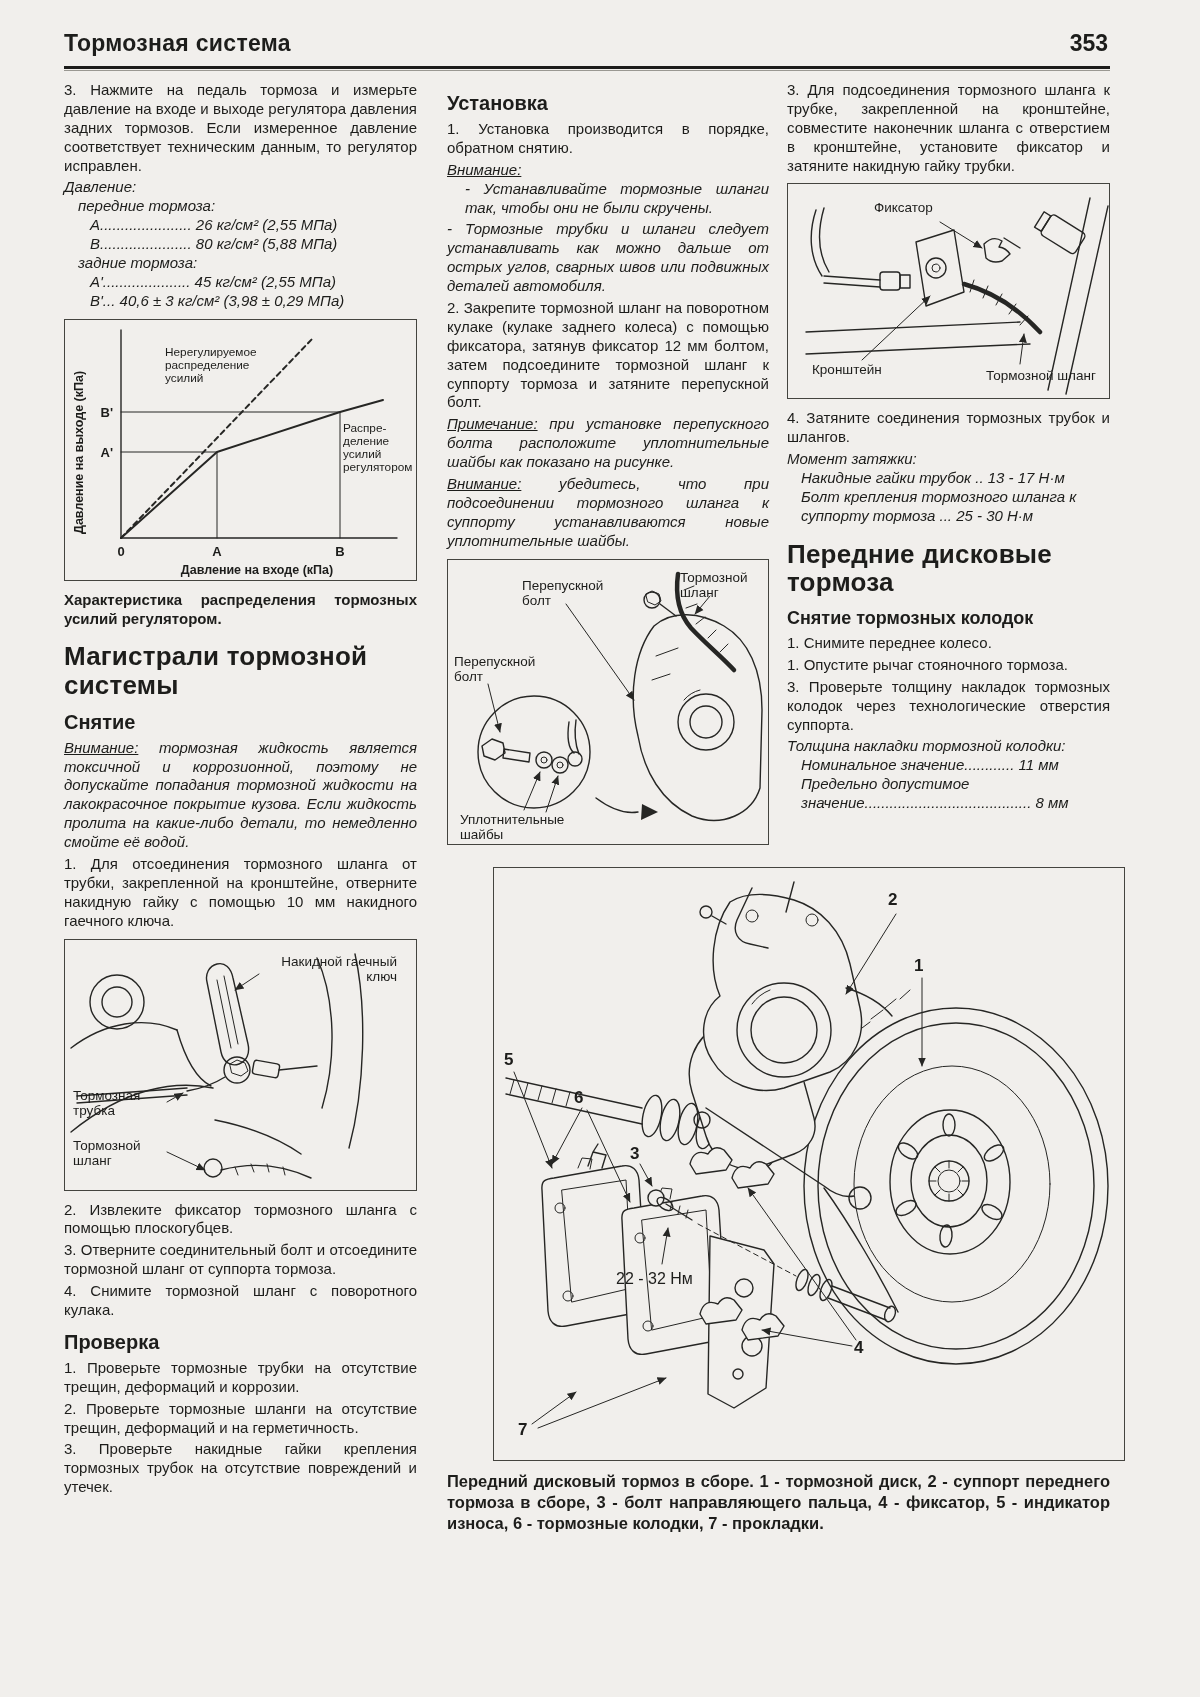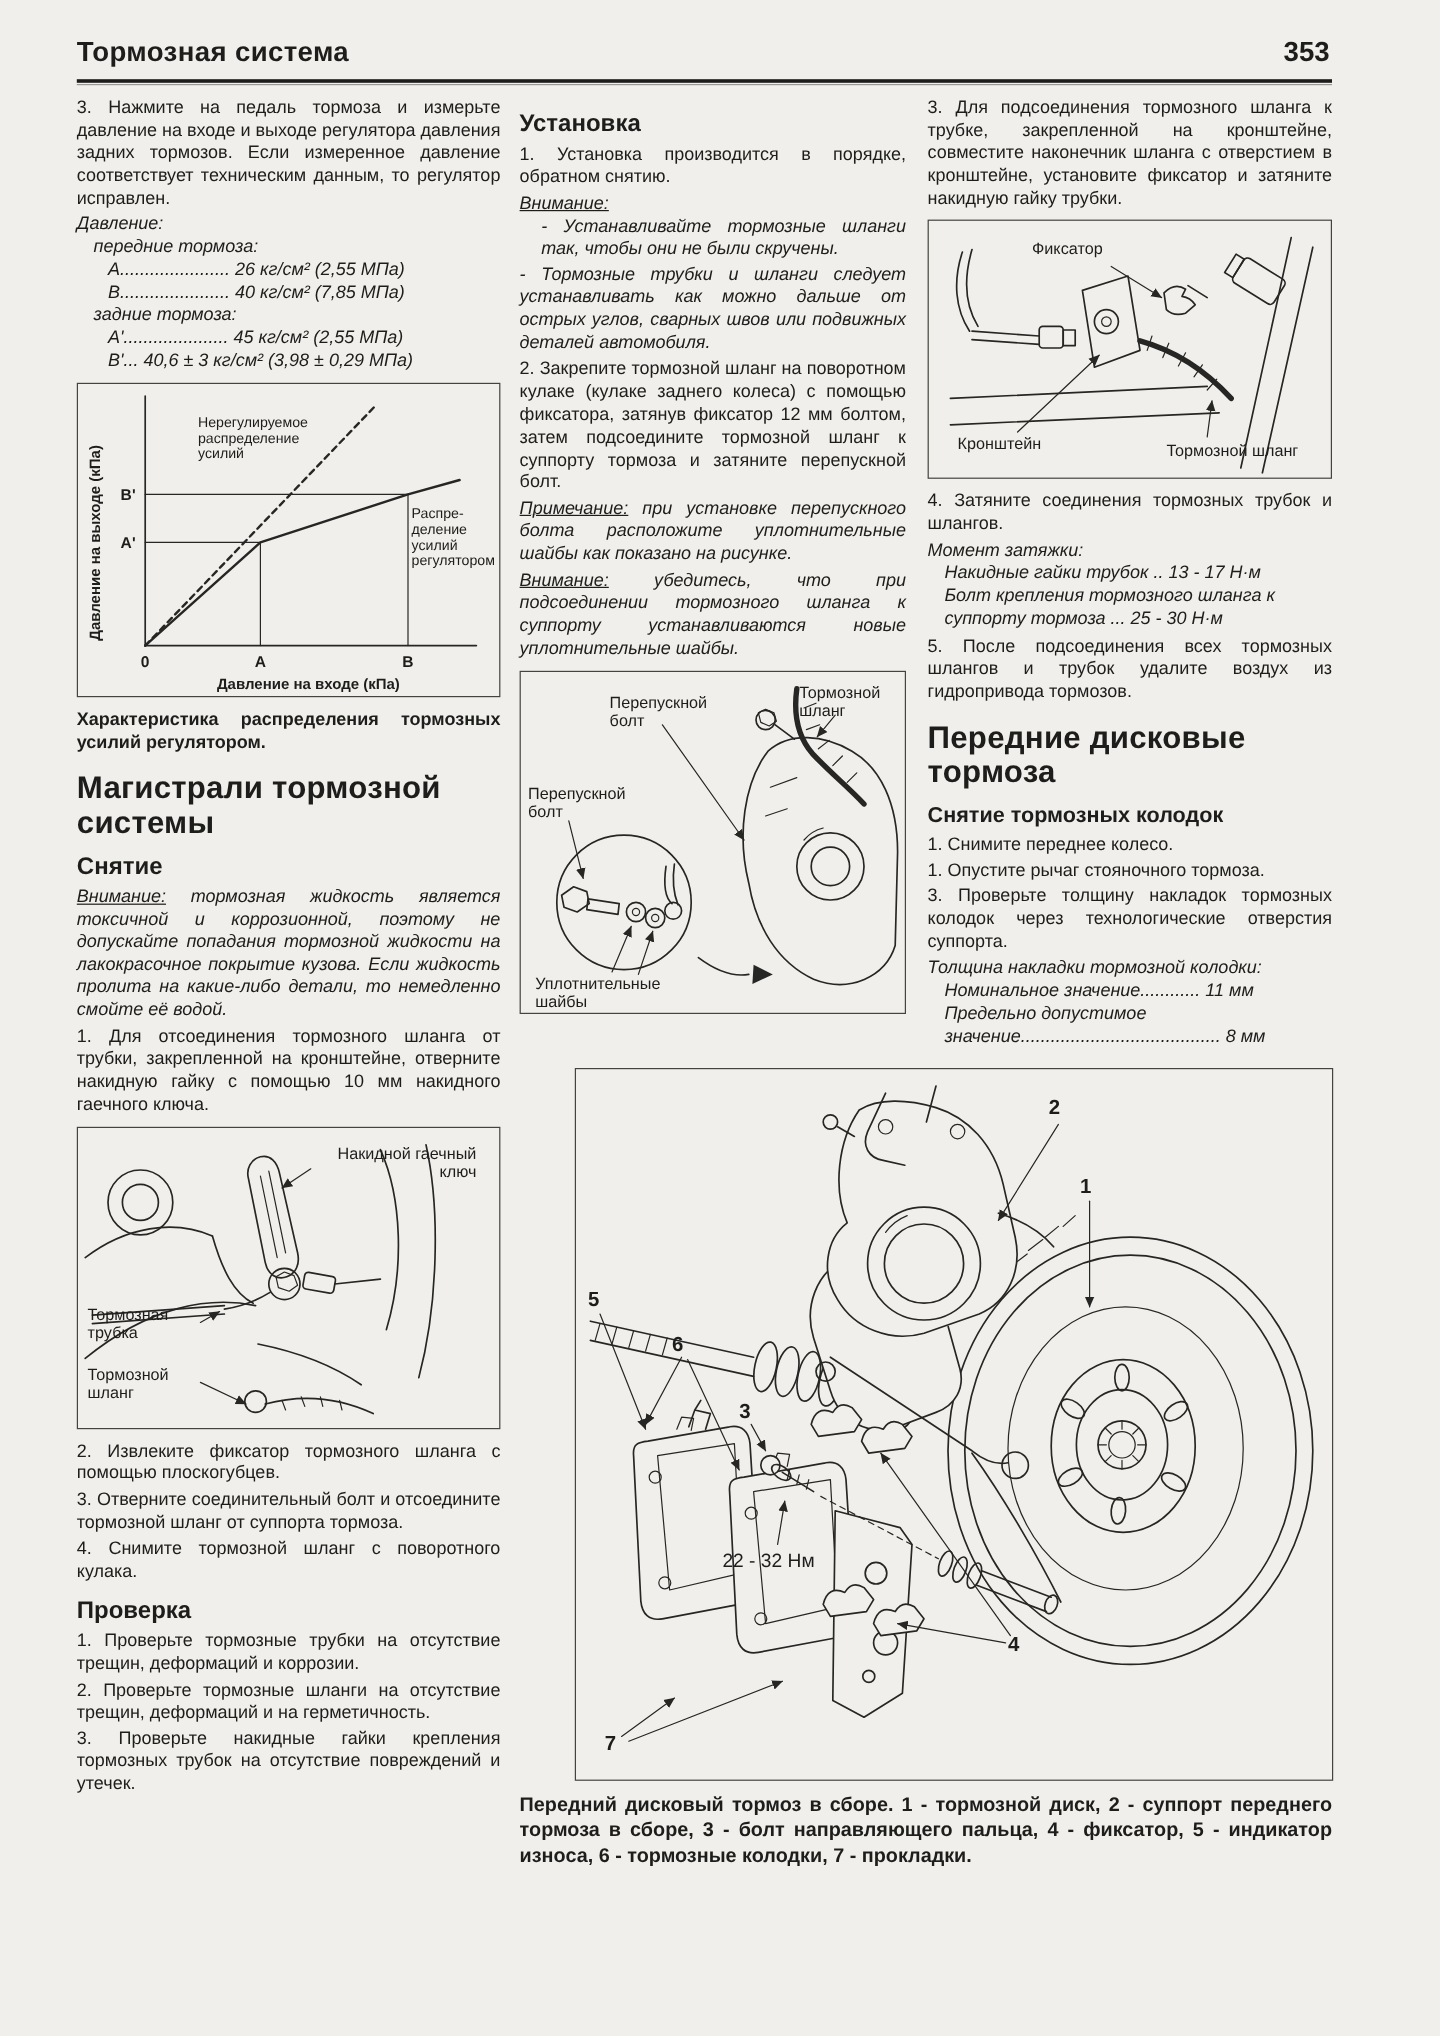--- a/index.html
+++ b/index.html
@@ -2,21 +2,21 @@
 <html><head>
 <meta charset="utf-8">
 <style>
   html,body{margin:0;padding:0;}
   body{width:1200px;height:1697px;background:#f1efec;font-family:"Liberation Sans",sans-serif;color:#1d1d1b;position:relative;overflow:hidden;}
   .page{position:absolute;left:64px;top:30px;width:1046px;}
   .pghead{position:relative;height:32px;}
   .pgtitle{font-size:23px;font-weight:700;letter-spacing:.3px;}
   .pgnum{position:absolute;right:2px;top:0;font-size:23px;font-weight:700;}
   .pgrule{border-top:3px solid #1c1c1a;height:1px;border-bottom:1px solid #9a9892;margin:4px 0 10px;}
-  .cols{display:flex;gap:16px;align-items:flex-start;}
+  .cols{display:flex;gap:30px;align-items:flex-start;}
   .colL{width:353px;flex:none;}
   .colRest{flex:1;min-width:0;}
   .cols23{display:flex;gap:18px;align-items:flex-start;}
   .colM{width:322px;flex:none;}
   .colR{flex:1;min-width:0;}
   p{margin:0 0 3px;font-size:15px;line-height:1.26;text-align:justify;}
   .it{font-style:italic;}
   .u{text-decoration:underline;}
   .ind{padding-left:18px;}
   h1{font-size:26px;line-height:1.1;margin:14px 0 7px;letter-spacing:.2px;}
@@ -56,21 +56,21 @@
 
   <div class="cols">
 
     <div class="colL">
       <p>3. Нажмите на педаль тормоза и измерьте давление на входе и выходе регулятора давления задних тормозов. Если измеренное давление соответствует техническим данным, то регулятор исправлен.</p>
 
       <div class="spec">
         <div>Давление:</div>
         <div class="s1">передние тормоза:</div>
         <div class="s2">А...................... 26 кг/см² (2,55 МПа)</div>
-        <div class="s2">В...................... 40 кг/см² (7,85 МПа)</div>
+        <div class="s2">В...................... 80 кг/см² (5,88 МПа)</div>
         <div class="s1">задние тормоза:</div>
         <div class="s2">А'..................... 45 кг/см² (2,55 МПа)</div>
         <div class="s2">В'... 40,6 ± 3 кг/см² (3,98 ± 0,29 МПа)</div>
       </div>
 
       <div class="fig">
         <svg width="349" height="260" viewBox="0 0 349 260">
           <line class="ln" x1="56" y1="10" x2="56" y2="218"></line>
           <line class="ln" x1="56" y1="218" x2="332" y2="218"></line>
           <line class="ln th2" x1="56" y1="218" x2="248" y2="18" stroke-dasharray="5 4"></line>
@@ -248,21 +248,20 @@
             <div class="fl" style="left:24px;top:178px;">Кронштейн</div>
             <div class="fl" style="left:198px;top:184px;">Тормозной шланг</div>
           </div>
 
           <p>4. Затяните соединения тормозных трубок и шлангов.</p>
           <div class="spec">
             <div>Момент затяжки:</div>
             <div class="s1">Накидные гайки трубок .. 13 - 17 Н·м</div>
             <div class="s1">Болт крепления тормозного шланга к суппорту тормоза ... 25 - 30 Н·м</div>
           </div>
-          <p>5. После подсоединения всех тормозных шлангов и трубок удалите воздух из гидропривода тормозов.</p>
 
           <h1>Передние дисковые тормоза</h1>
           <h3>Снятие тормозных колодок</h3>
           <p>1. Снимите переднее колесо.</p>
           <p>1. Опустите рычаг стояночного тормоза.</p>
           <p>3. Проверьте толщину накладок тормозных колодок через технологические отверстия суппорта.</p>
           <div class="spec">
             <div>Толщина накладки тормозной колодки:</div>
             <div class="s1">Номинальное значение............ 11 мм</div>
             <div class="s1">Предельно допустимое значение........................................ 8 мм</div>

